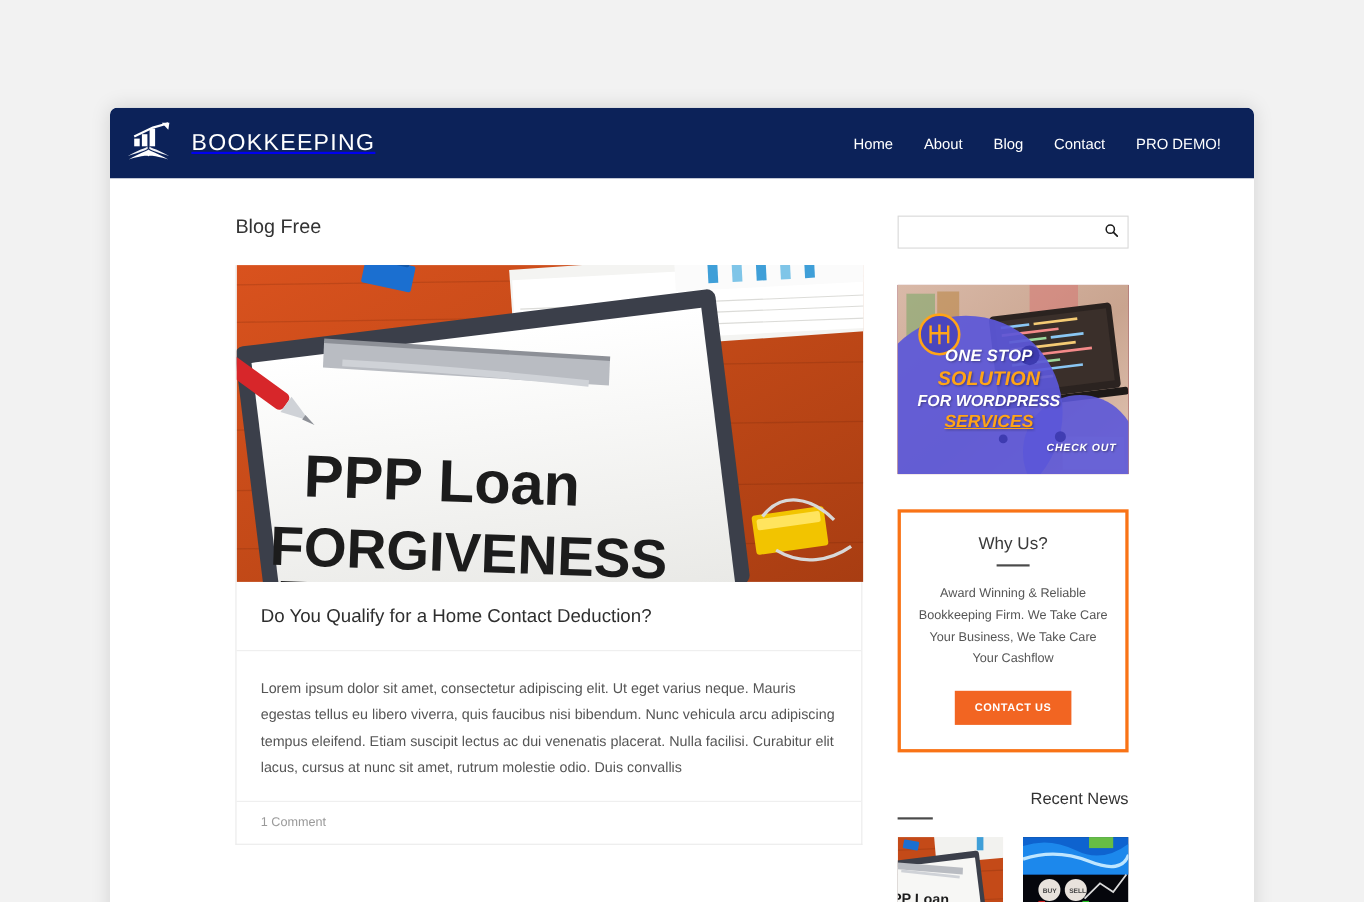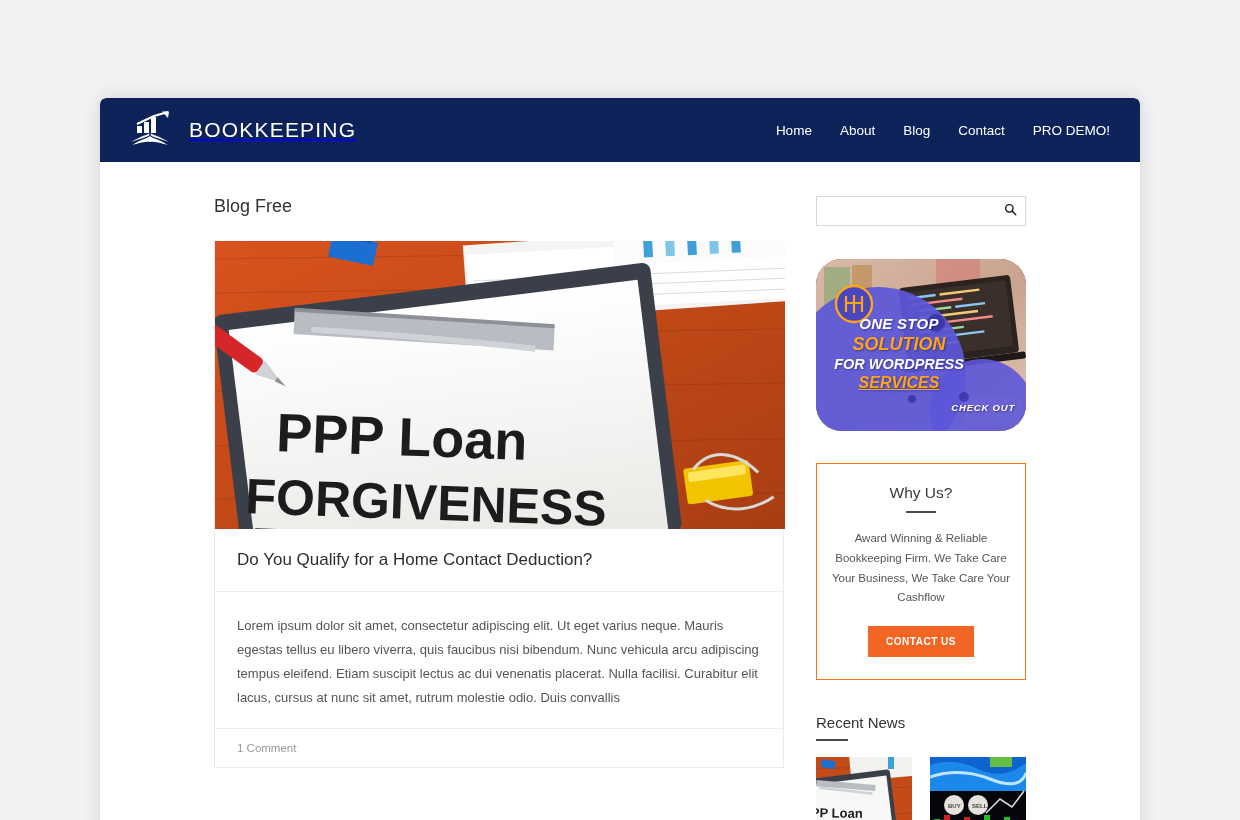--- a/index.html
+++ b/index.html
@@ -21,21 +21,21 @@
     overflow: hidden;
   }
 
   
   .site-header {
     height: 64px;
     background: #0c2259;
     display: flex;
     align-items: center;
     justify-content: space-between;
-    padding: 0 30px 0 24px;
+    padding: 0 30px 0 9px;
     border-top-left-radius: 6px;
     border-top-right-radius: 6px;
   }
   .brand { display: flex; align-items: center; gap: 13px; }
   .brand-mark { width: 52px; height: 38px; display: block; }
   .brand-text {
     color: #ffffff;
     font-size: 21px;
     letter-spacing: 1.2px;
     font-weight: 400;
@@ -142,21 +142,20 @@
   }
 
   .promo-card {
     width: 210px; height: 172px;
     margin-bottom: 32px;
     position: relative;
     overflow: hidden;
     display: block;
     cursor: pointer;
     background: #7f1d1d;
-    border-radius: 26px;
   }
   .promo-photo { position: absolute; inset: 0; }
   .promo-text {
     position: absolute;
     left: 16px; top: 56px;
     width: 134px;
     text-align: center;
     font-style: italic;
     font-weight: bold;
     line-height: 1.18;
@@ -171,21 +170,21 @@
     right: 11px; bottom: 18px;
     color: #ffffff;
     font-size: 9.5px;
     font-weight: bold;
     font-style: italic;
     letter-spacing: 0.8px;
     text-shadow: 1px 1px 2px rgba(0,0,0,0.4);
   }
 
   .why-card {
-    border: 1px solid #f97316;
+    border: 3px solid #f97316;
     padding: 20px 14px 22px 14px;
     text-align: center;
     margin-bottom: 34px;
     background: #fff;
   }
   .why-title {
     font-size: 15.5px;
     color: #3a3a3a;
     font-weight: 400;
   }
@@ -210,20 +209,21 @@
     padding: 10px 18px;
     border: none;
     cursor: pointer;
     font-family: "Liberation Sans", sans-serif;
   }
 
   .news-title {
     font-size: 15px;
     color: #333333;
     font-weight: 400;
+    text-align: right;
   }
   .rule-left {
     width: 32px; height: 2px;
     background: #4a4a4a;
     margin: 8px 0 16px 0;
   }
   .news-grid { display: flex; gap: 18px; }
   .news-item { width: 96px; cursor: pointer; }
   .news-thumb {
     width: 96px; height: 80px;

